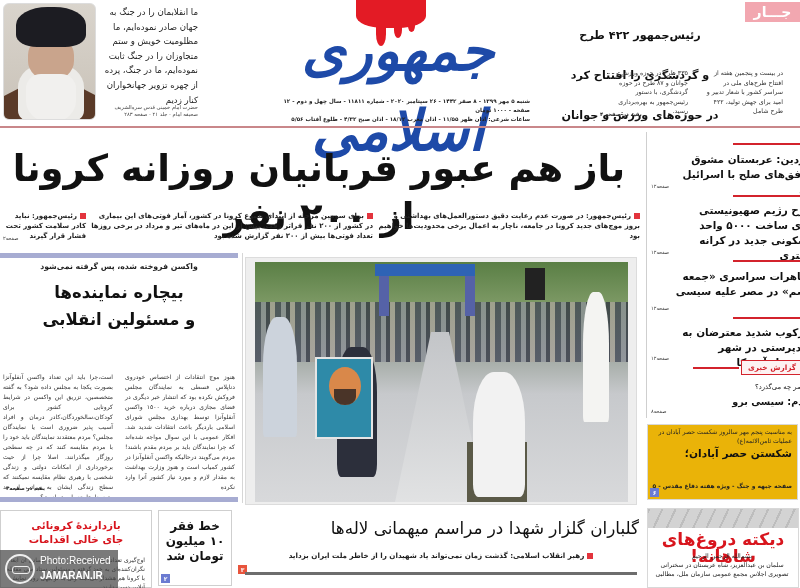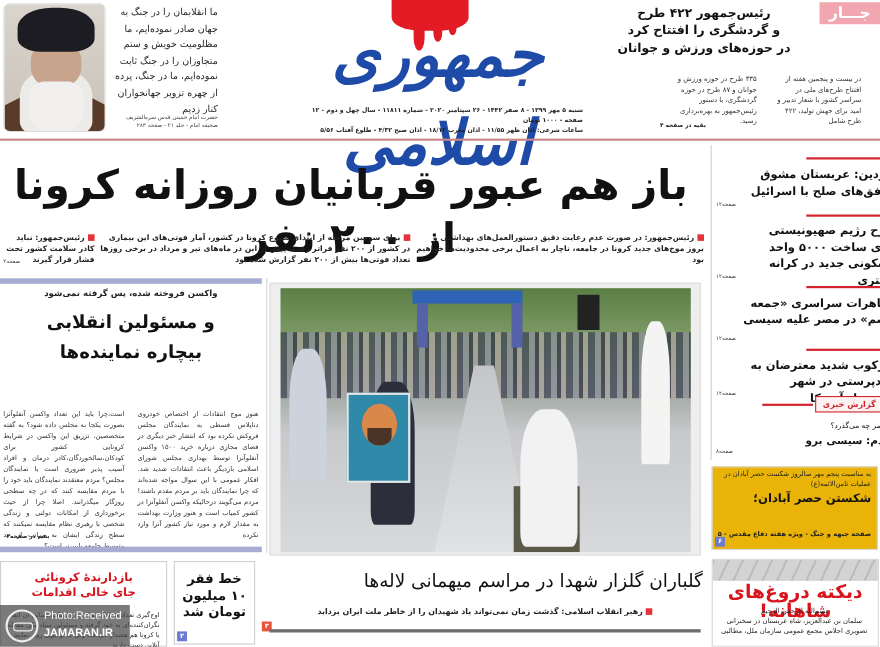--- a/index.html
+++ b/index.html
@@ -24,21 +24,21 @@
     font-size: 56px; font-weight: bold; font-style: italic; color:#1e4aa8; letter-spacing:-2px; line-height:80px; direction:rtl; }
   .logo-blood { position:absolute; left:88px; top:-4px; width:70px; height:30px; background:#e31b25; border-radius: 0 0 40% 40%; }
   .logo-drip1 { position:absolute; left:108px; top:20px; width:10px; height:24px; background:#e31b25; border-radius:0 0 50% 50%; }
   .logo-drip2 { position:absolute; left:126px; top:20px; width:8px; height:16px; background:#e31b25; border-radius:0 0 50% 50%; }
   .logo-drip3 { position:absolute; left:140px; top:18px; width:7px; height:12px; background:#e31b25; border-radius:0 0 50% 50%; }
 
   .dateline { left: 268px; top: 97px; width: 262px; font-size: 5.6px; line-height: 9px; text-align: right; color:#222; font-weight:bold; }
 
   .jari-tag { right: 0; top: 2px; width: 55px; height: 20px; background:#f2a7b0; color:#fff; font-weight:bold; font-size: 14px; text-align:center; line-height: 20px; letter-spacing:1px; }
   .lead-head { left: 540px; top: 4px; width: 200px; font-size: 11.2px; line-height: 16px; font-weight: bold; text-align:center; color:#111; }
-  .lead-head .l1 { display:block; text-align:center; }
+  .lead-head .l1 { display:block; text-align:center;margin-top:24px; }
   .lead-body { left: 540px; top: 68px; width: 258px; font-size: 6.3px; line-height: 9.5px; text-align:right; color:#333; }
   .lead-body .col { position:absolute; top:0; width: 80px; }
   .lead-body .col.r { right: 15px; }
   .lead-body .col.l { right: 110px; }
   .lead-more { left: 600px; top: 111px; font-size: 5.3px; font-weight:bold; color:#222; }
 
   .rule-top { left: 0; top: 126px; width: 800px; height: 2px; background:#c9878a; }
 
   
   .main-headline { left: 5px; top: 145px; width: 628px; font-size: 37px; font-weight: bold; line-height: 48px; text-align: center; color:#111; letter-spacing:-0.5px; }
@@ -209,22 +209,22 @@
   <div class="body">
     <div>بسم‌الله الرحمن الرحیم</div>
     <div>سلمان بن عبدالعزیز، شاه عربستان در سخنرانی</div>
     <div>تصویری اجلاس مجمع عمومی سازمان ملل، مطالبی</div>
   </div>
 </div>
 
 <div class="abs left-topbar"></div>
 <div class="abs left-kicker">واکسن فروخته شده، پس گرفته نمی‌شود</div>
 <div class="abs left-headline">
+  <div>بیچاره نماینده‌ها</div>
   <div>و مسئولین انقلابی</div>
-  <div>بیچاره نماینده‌ها</div>
 </div>
 <div class="abs left-body">
   <div class="c r">هنوز موج انتقادات از اختصاص خودروی دناپلاس فسطی به نمایندگان مجلس فروکش نکرده بود که انتشار خبر دیگری در فضای مجازی درباره خرید ۱۵۰۰ واکسن آنفلوآنزا توسط بهداری مجلس شورای اسلامی باردیگر باعث انتقادات شدید شد. افکار عمومی با این سوال مواجه شده‌اند که چرا نمایندگان باید بر مردم مقدم باشند! مردم می‌گویند درحالیکه واکسن آنفلوآنزا در کشور کمیاب است و هنوز وزارت بهداشت به مقدار لازم و مورد نیاز کشور آنرا وارد نکرده</div>
   <div class="c l">است،چرا باید این تعداد واکسن آنفلوآنزا بصورت یکجا به مجلس داده شود؟ به گفته متخصصین، تزریق این واکسن در شرایط کرونایی کشور برای کودکان،سالخوردگان،کادر درمان و افراد آسیب پذیر ضروری است یا نمایندگان مجلس؟ مردم معتقدند نمایندگان باید خود را با مردم مقایسه کنند که در چه سطحی روزگار میگذرانند. اصلا چرا از حیث برخورداری از امکانات دولتی و زندگی شخصی با رهبری نظام مقایسه نمیکنند که سطح زندگی ایشان به مراتب از حد متوسط جامعه پایین‌تر است؟</div>
 </div>
 <div class="abs left-more">بقیه در صفحه۲</div>
 <div class="abs left-bottombar"></div>
 <div class="abs left-vrule"></div>
 
 <div class="abs covid-box">

